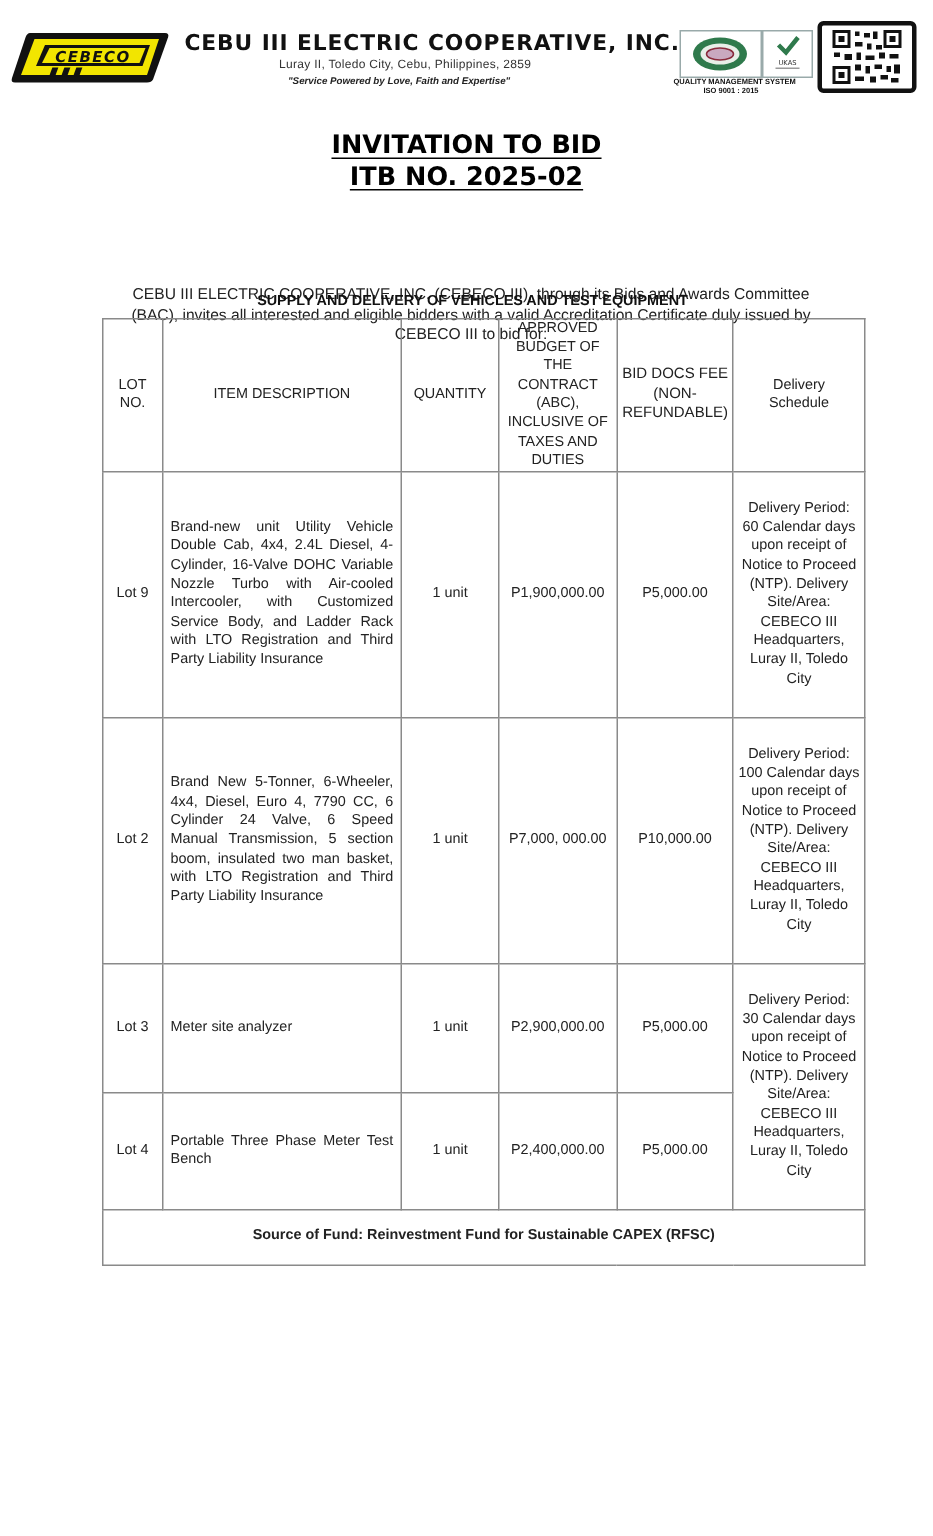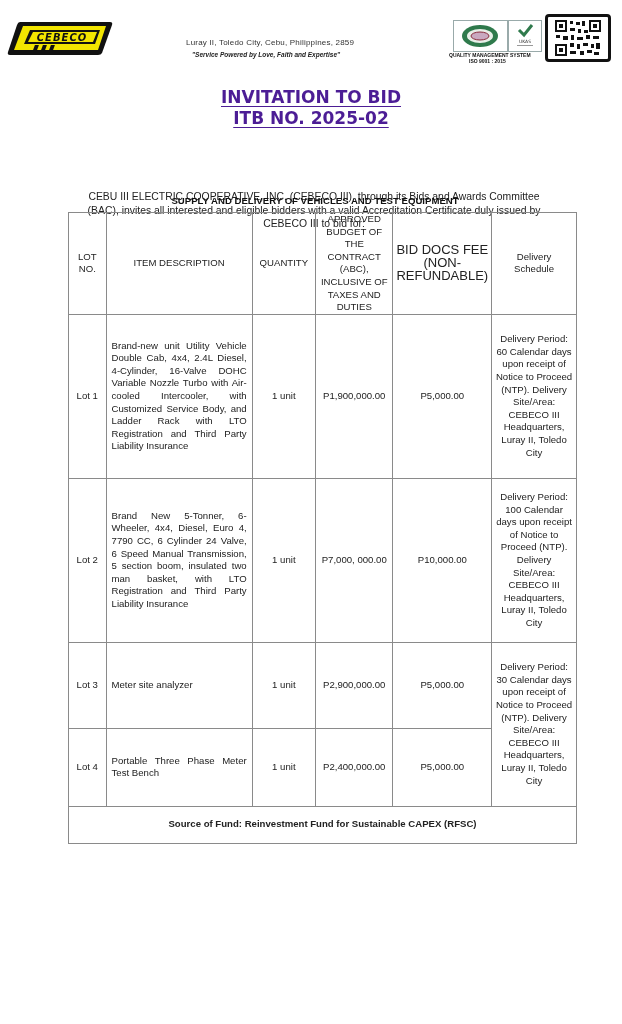--- a/index.html
+++ b/index.html
@@ -11,47 +11,48 @@
   .org-address { position:absolute; left:186px; top:38px; font-size:8px; color:#333; white-space:nowrap; letter-spacing:0.2px; }
   .org-tagline { position:absolute; left:192px; top:51px; font-size:6.5px; font-weight:bold; font-style:italic; color:#222; white-space:nowrap; }
 
   .cert { position:absolute; left:453px; top:18px; width:90px; height:36px; }
   .cert-box1 { position:absolute; left:0; top:2px; width:53px; height:30px; border:1px solid #9aa; }
   .cert-box2 { position:absolute; left:55px; top:2px; width:32px; height:30px; border:1px solid #9aa; }
   .cert-label1 { position:absolute; left:-4px; top:34px; font-size:5px; font-weight:bold; white-space:nowrap; color:#111; }
   .cert-label2 { position:absolute; left:16px; top:40px; font-size:5px; font-weight:bold; white-space:nowrap; color:#111; }
   .qr { position:absolute; left:545px; top:14px; width:66px; height:48px; border:3px solid #111; border-radius:4px; box-sizing:border-box; background:#fff; }
 
-  .title { position:absolute; left:0; width:622px; text-align:center; font-family:"DejaVu Sans", sans-serif; font-weight:bold; color:#4c1d95; text-decoration:underline; text-underline-offset:3px; }
+  .title { position:absolute; left:0; width:622px; text-align:center; font-family:"DejaVu Sans", sans-serif; font-weight:bold; color:#000000; text-decoration:underline; text-underline-offset:3px; }
   .title1 { top:87px; font-size:17px; }
   .title2 { top:108px; font-size:17px; }
 
   .intro { position:absolute; left:82px; top:142px; width:464px; font-size:10.4px; line-height:13.6px; text-align:center; color:#222;margin-top:48px; }
   .subject { position:absolute; left:4px; width:622px; top:195px; text-align:center; font-size:9.6px; font-weight:bold; color:#111; }
 
   table.itb { position:absolute; left:68px; top:212px; width:509px; border-collapse:collapse; font-size:9.6px; line-height:12.6px; color:#222; }
   table.itb td { border:1px solid #8a8a8a; text-align:center; vertical-align:middle; padding:0 3px; }
   table.itb td.desc { text-align:justify; text-align-last:left; padding:12px 5px; }
   table.itb td.fund { text-align:center; font-weight:bold; padding:0 5px; height:36px; }
-  .hsmall { font-size:13px; }
+  .hsmall { font-size:10px; }
 </style>
 </head>
 <body>
 
 <div class="header">
   <svg class="logo" viewBox="0 0 108 36">
     <path d="M14 2 H104 Q107 2 106 5 L96 33 Q95 35 92 35 H4 Q1 35 2 32 L11 5 Q12 2 14 2 Z" fill="#111"></path>
     <path d="M17 6 H100 L92 30 H8 Z" fill="#f2e500"></path>
     <path d="M24 10 H94 L89 24 H18 Z" fill="#111"></path>
     <path d="M27 12 H91 L87 22 H22 Z" fill="#f2e500"></path>
     <text x="56" y="21" text-anchor="middle" font-family="DejaVu Sans, sans-serif" font-size="10" font-weight="bold" font-style="italic" fill="#111" letter-spacing="1">CEBECO</text>
     <rect x="38" y="25" width="4" height="6" fill="#111" transform="skewX(-20)"></rect>
     <rect x="46" y="25" width="4" height="6" fill="#111" transform="skewX(-20)"></rect>
     <rect x="54" y="25" width="4" height="6" fill="#111" transform="skewX(-20)"></rect>
   </svg>
+  <div class="org-name">CEBU III ELECTRIC COOPERATIVE, INC.</div>
   <div class="org-address">Luray II, Toledo City, Cebu, Philippines, 2859</div>
   <div class="org-tagline">"Service Powered by Love, Faith and Expertise"</div>
 
   <div class="cert">
     <div class="cert-box1">
       <svg width="53" height="30" viewBox="0 0 53 30">
         <ellipse cx="26" cy="15" rx="18" ry="11" fill="#2f7a4c"></ellipse>
         <ellipse cx="26" cy="15" rx="13" ry="7" fill="#e8efe8"></ellipse>
         <ellipse cx="26" cy="15" rx="9" ry="4" fill="#c9a9c0" stroke="#8a2b3c" stroke-width="1"></ellipse>
       </svg>
@@ -118,21 +119,21 @@
   <tbody>
       <tr style="height:98px">
     <td>LOT NO.</td>
     <td>ITEM DESCRIPTION</td>
     <td>QUANTITY</td>
     <td>APPROVED BUDGET OF THE CONTRACT (ABC), INCLUSIVE OF TAXES AND DUTIES</td>
     <td class="hsmall">BID DOCS FEE (NON-REFUNDABLE)</td>
     <td style="padding:0 14px">Delivery Schedule</td>
   </tr>
   <tr style="height:164px">
-    <td>Lot 1</td>
+    <td>Lot 9</td>
     <td class="desc">Brand-new unit Utility Vehicle Double Cab, 4x4, 2.4L Diesel, 4-Cylinder, 16-Valve DOHC Variable Nozzle Turbo with Air-cooled Intercooler, with Customized Service Body, and Ladder Rack with LTO Registration and Third Party Liability Insurance</td>
     <td>1 unit</td>
     <td>P1,900,000.00</td>
     <td>P5,000.00</td>
     <td>Delivery Period: 60 Calendar days upon receipt of Notice to Proceed (NTP). Delivery Site/Area: CEBECO III Headquarters, Luray II, Toledo City</td>
   </tr>
   <tr style="height:164px">
     <td>Lot 2</td>
     <td class="desc">Brand New 5-Tonner, 6-Wheeler, 4x4, Diesel, Euro 4, 7790 CC, 6 Cylinder 24 Valve, 6 Speed Manual Transmission, 5 section boom, insulated two man basket, with LTO Registration and Third Party Liability Insurance</td>
     <td>1 unit</td>

